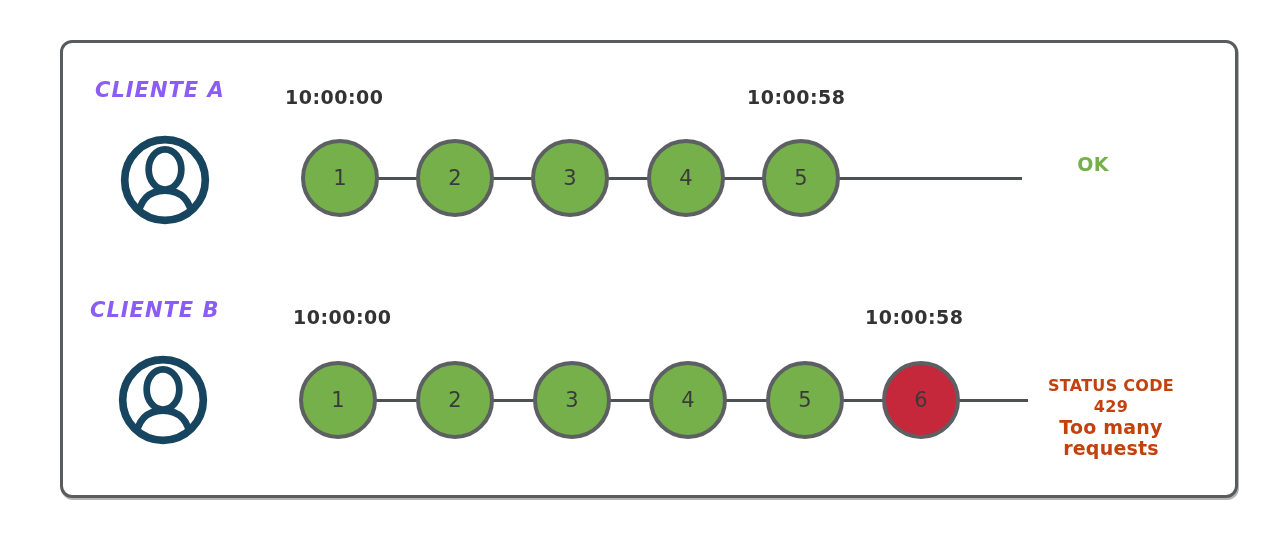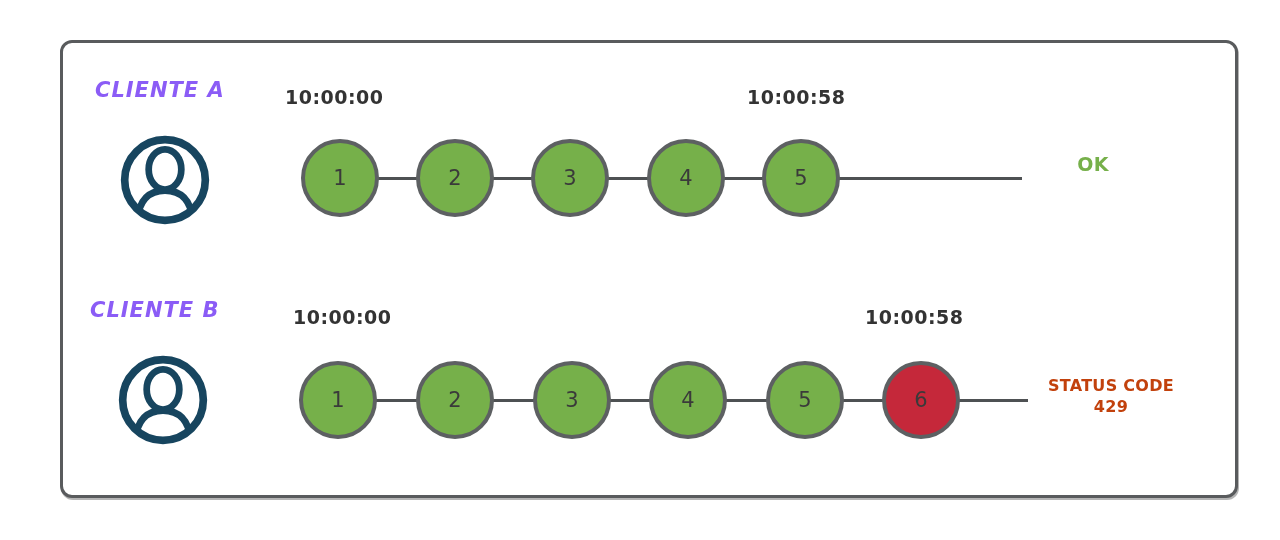--- a/index.html
+++ b/index.html
@@ -107,14 +107,15 @@
     </div>
   <div class="node" style="left: 766px; top: 361px; background: rgb(118, 176, 74);">
       <span>5</span>
     </div>
   <div class="node" style="left: 882px; top: 361px; background: rgb(197, 40, 58);">
       <span>6</span>
     </div>
 
   <div class="status" style="left: 1030px; top: 375px; width: 162px; color: #c2410c;">
     <div class="s1">STATUS CODE 429</div>
+    <div class="s2">Too many requests</div>
   </div>
 </div>
 
 </body></html>

